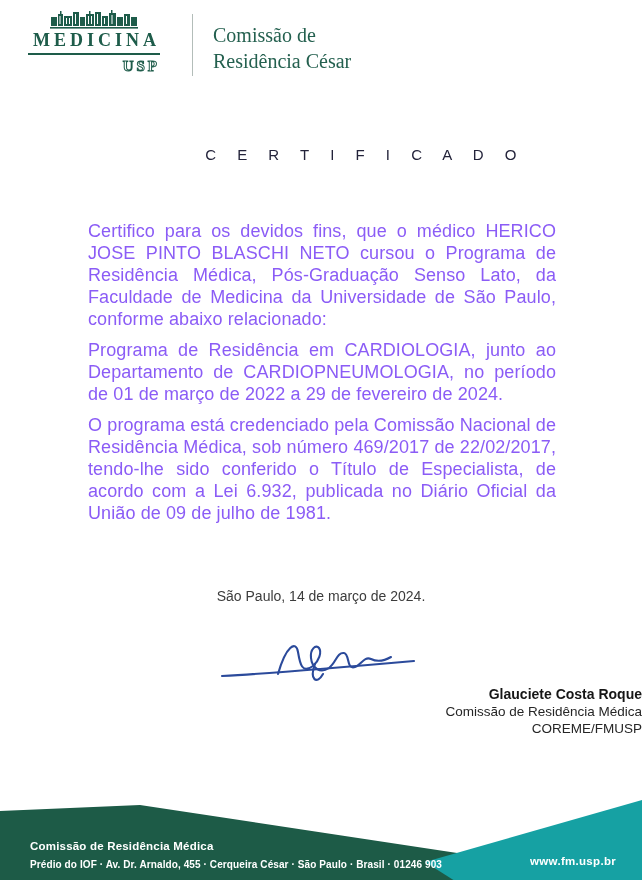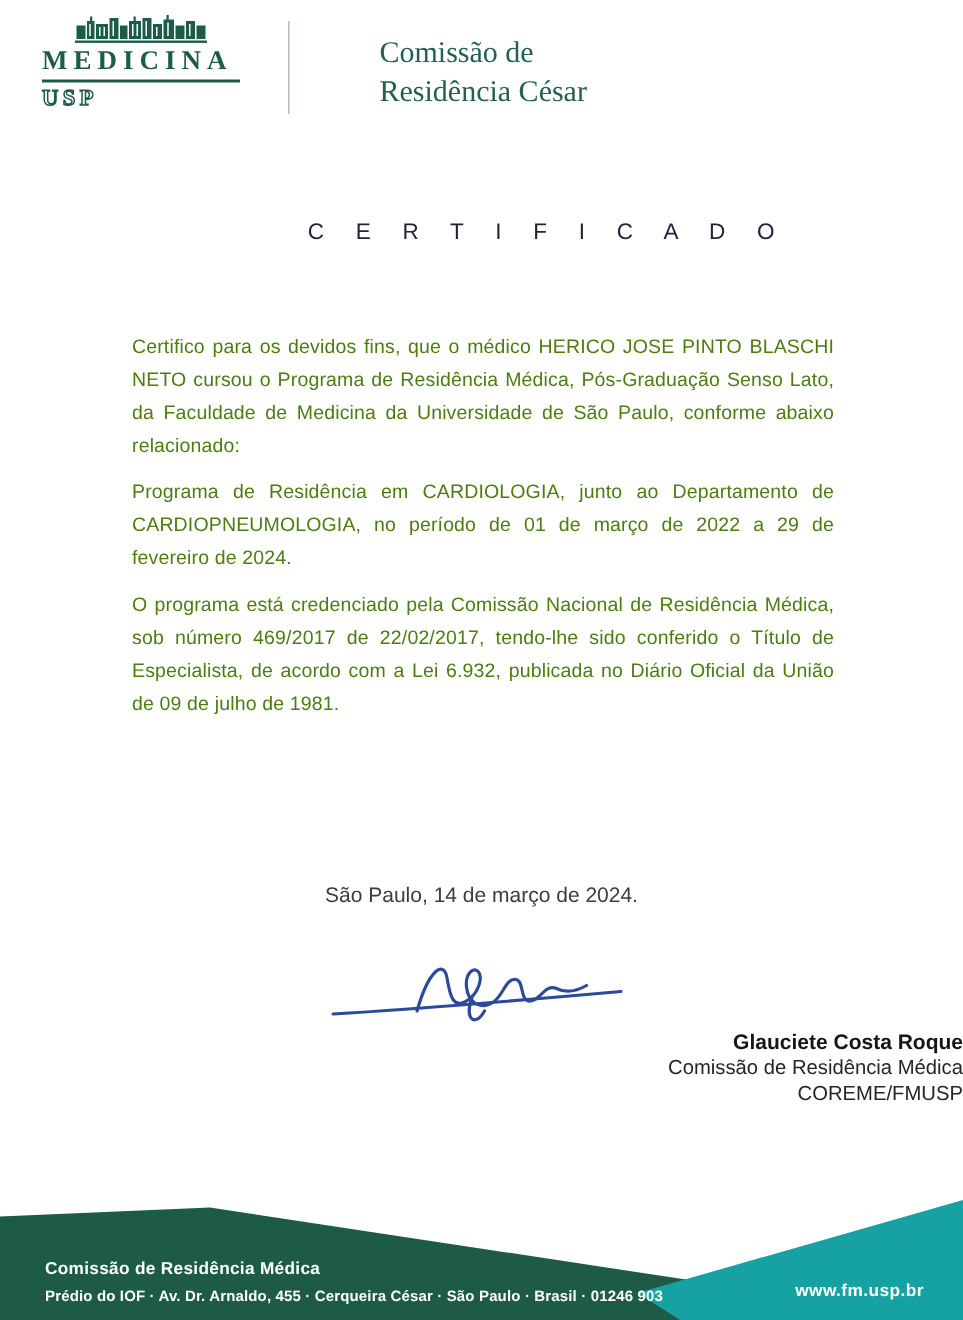--- a/index.html
+++ b/index.html
@@ -2,48 +2,47 @@
 <html><head>
 <meta charset="utf-8">
 <style>
   html,body{margin:0;padding:0;background:#e8e8e8;}
   .page{
     position:relative;width:642px;height:880px;margin:0 auto;
     background:#ffffff;overflow:hidden;
     font-family:"Liberation Sans",sans-serif;color:#3c3c3c;
   }
   
-  .logo{position:absolute;left:28px;top:10px;width:132px;text-align:left;}
+  .logo{position:absolute;left:28px;top:10px;width:132px;text-align:right;}
   .logo-buildings{display:block;margin:0 auto 1px auto;}
   .logo-medicina{
     font-family:"Liberation Serif",serif;font-size:18px;font-weight:600;
     letter-spacing:4px;color:#1e5c4a;margin-top:1px;white-space:nowrap;
   }
   .logo-rule{height:2px;background:#1e5c4a;margin-top:2px;}
   .logo-usp{
     font-family:"Liberation Serif",serif;font-size:15px;font-weight:700;
     letter-spacing:3px;margin-top:3px;color:#1e5c4a;
     -webkit-text-stroke:1px #1e5c4a;-webkit-text-fill-color:#ffffff;
   }
   .header-divider{position:absolute;left:192px;top:14px;width:1px;height:62px;background:#b3bdb9;}
   .header-title{
     position:absolute;left:213px;top:22px;
     font-family:"Liberation Serif",serif;font-size:20px;line-height:26px;
     color:#24604f;
-    margin-left:40px;
   }
   
   .cert-title{
     position:absolute;left:0;top:146px;width:642px;text-align:center;
     font-size:15px;font-weight:500;letter-spacing:8.5px;color:#23233a;margin:0;padding-left:44px;
   }
   .cert-body{position:absolute;left:88px;top:220px;width:468px;}
   .cert-body p{
-    margin:0 0 9px 0;text-align:justify;font-size:13px;line-height:22px;
-    letter-spacing:0.1px;color:#4d7c0f;
+    margin:0 0 9px 0;text-align:justify;font-size:18px;line-height:22px;
+    letter-spacing:0.1px;color:#8b5cf6;
   }
   .cert-date{
     position:absolute;left:0;top:588px;width:642px;text-align:center;
     font-size:14px;color:#3c3c3c;
   }
   
   .sig-block{position:absolute;left:0;top:634px;width:642px;text-align:right;}
   .sig-image{display:block;margin:0 auto;}
   .sig-name{font-size:14px;font-weight:700;color:#161616;margin-top:2px;}
   .sig-org{font-size:13.5px;color:#262626;margin-top:2px;}

